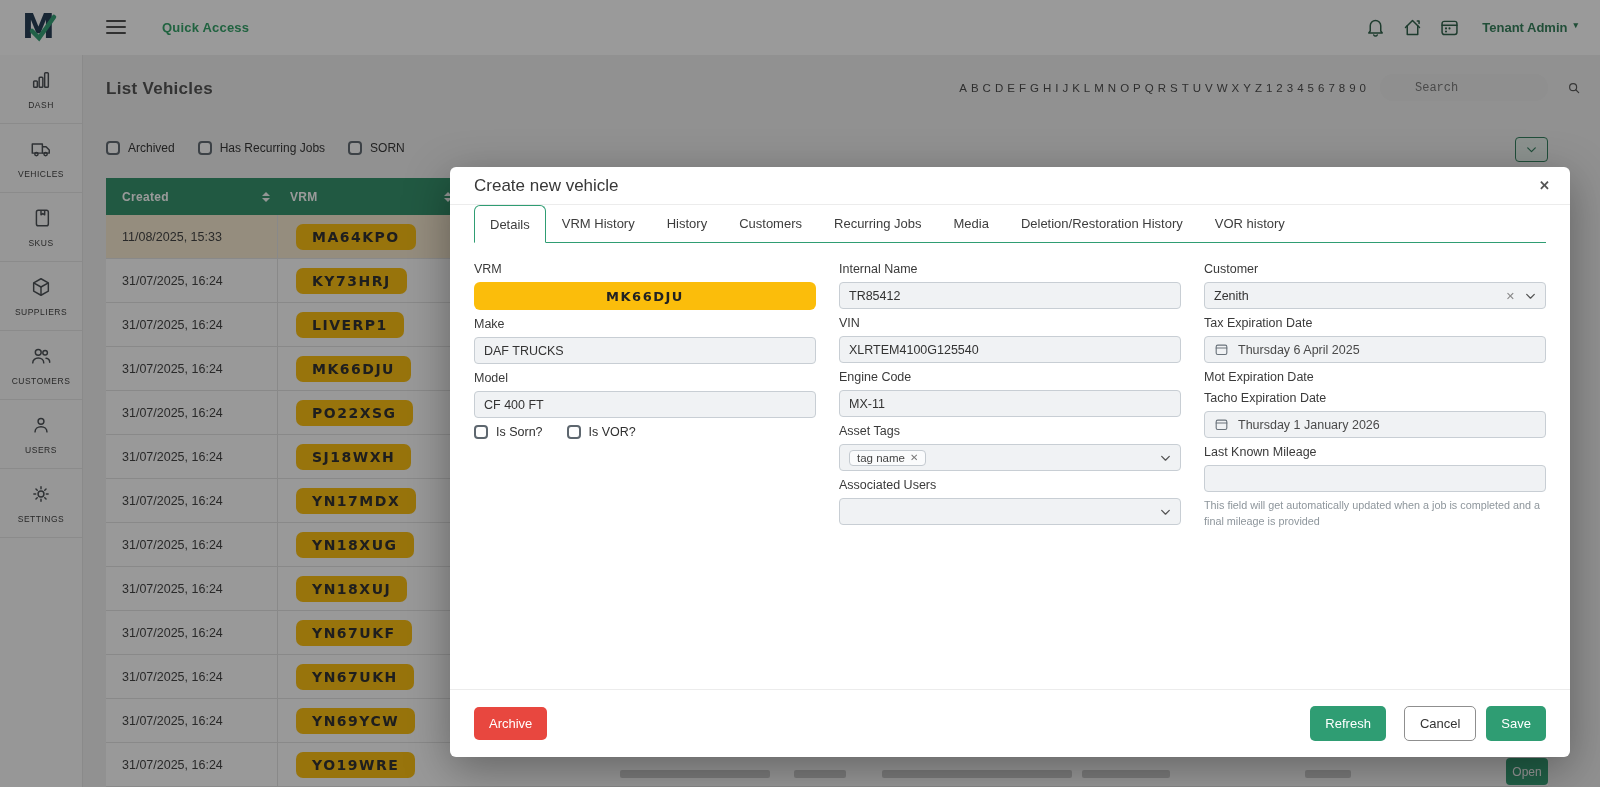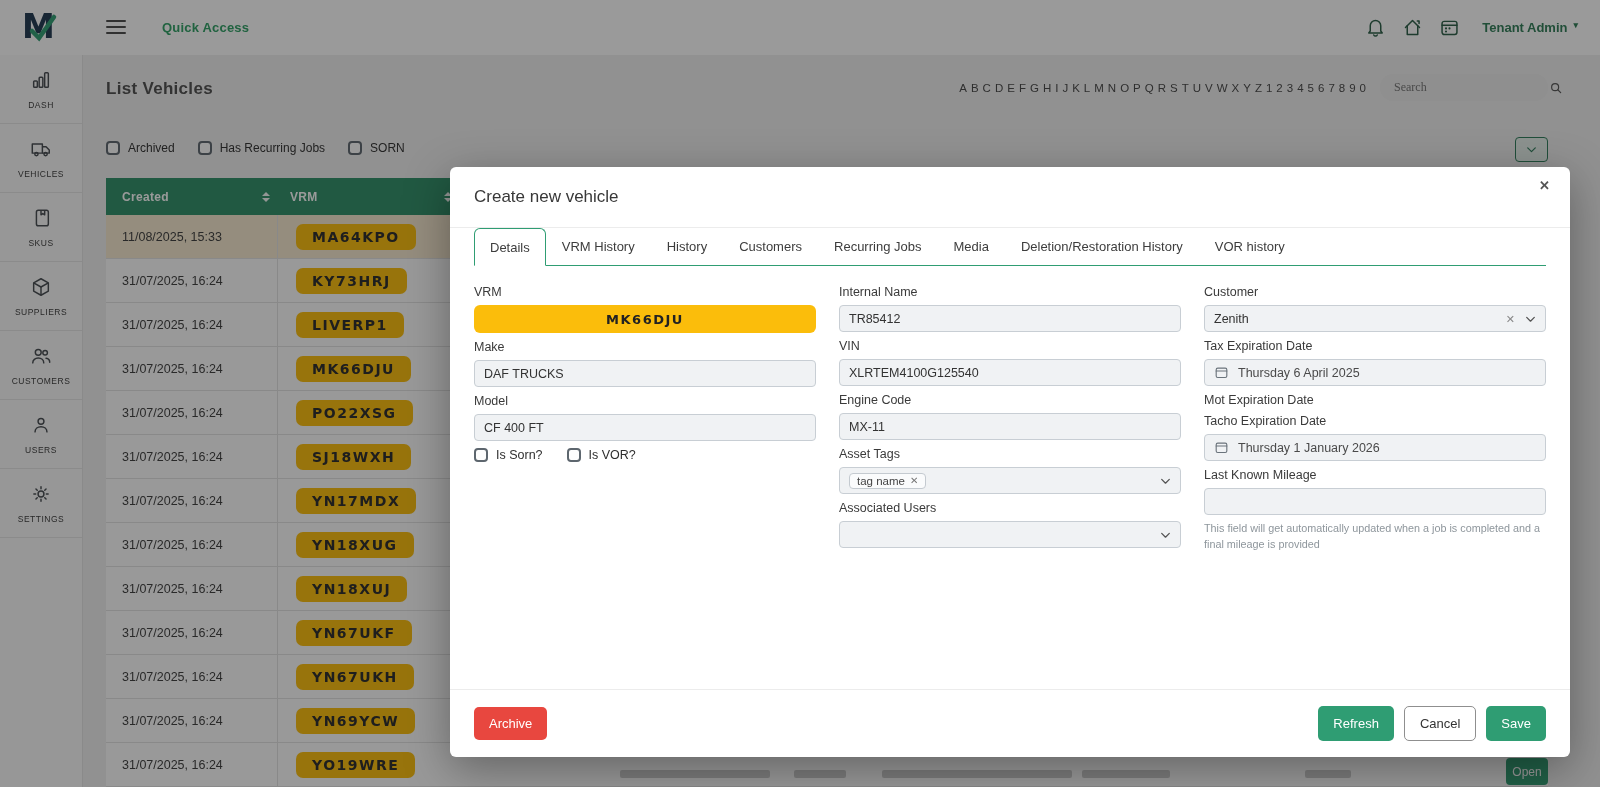--- a/index.html
+++ b/index.html
@@ -28,21 +28,21 @@
   .sidebar{position:absolute;left:0;top:55px;width:83px;height:732px;background:#fafafa;border-right:1px solid #e3e3e3;}
   .side-item{height:69px;border-bottom:1px solid #e6e6e6;display:flex;flex-direction:column;align-items:center;justify-content:center;gap:5px;cursor:pointer;color:#464b50;}
   .side-item .lbl{font-size:8.5px;letter-spacing:.5px;color:#3b3b3b;font-weight:500;}
   .side-item svg{width:22px;height:22px;}
 
   
   .page-title{position:absolute;left:106px;top:79px;font-size:17px;color:#4f4f4f;letter-spacing:.3px;}
   .alphabet{position:absolute;top:82px;right:232px;display:flex;}
   .alphabet span{font-size:11.5px;color:#474747;margin:0 2px;font-weight:500;cursor:pointer;}
   .searchbox{position:absolute;top:74px;right:52px;width:168px;height:27px;background:#ececec;border-radius:14px;display:flex;align-items:center;padding:0 10px 0 14px;}
-  .searchbox input{flex:1;border:none;background:transparent;outline:none;font-size:12px;color:#0f172a;font-family:Liberation Serif, serif;}
+  .searchbox input{flex:1;border:none;background:transparent;outline:none;font-size:12px;color:#0f172a;font-family:Liberation Mono, monospace;margin-left:21px;}
   .searchbox svg{width:14px;height:14px;color:#555;flex:none;}
   .filters{position:absolute;left:106px;top:141px;display:flex;gap:23px;}
   .filter{display:flex;align-items:center;gap:8px;font-size:12px;color:#2f2f2f;cursor:pointer;}
   .cb{width:14px;height:14px;border:2px solid #5d666e;border-radius:4px;background:#fdfdfd;flex:none;}
   .collapse-btn{position:absolute;top:137px;right:52px;width:33px;height:25px;border:1px solid #2e7c5a;border-radius:4px;background:#e7f2ec;display:flex;align-items:center;justify-content:center;cursor:pointer;}
   .collapse-btn svg{width:13px;height:13px;color:#2e7c5a;}
 
   
   .vtable{position:absolute;left:106px;top:178px;width:1442px;}
   .thead{height:37px;background:var(--header-green);display:flex;align-items:center;color:#fff;}
@@ -58,21 +58,21 @@
   .cell-created{width:172px;padding-left:16px;font-size:12.5px;color:#3d3d3d;border-right:1px solid #e2e2e2;height:100%;display:flex;align-items:center;flex:none;}
   .cell-vrm{display:flex;align-items:center;padding-left:18px;}
   .plate{display:inline-block;min-width:96px;text-align:center;background:var(--plate);border-radius:7px;padding:5px 16px;font-family:"DejaVu Sans",sans-serif;font-weight:800;font-size:14px;letter-spacing:1.5px;color:#2a2a2a;}
   .warn-badge{margin-left:34px;width:23px;height:23px;border-radius:50%;background:var(--warning);color:#fff;font-size:11px;display:flex;align-items:center;justify-content:center;}
   .smudge{position:absolute;bottom:8px;height:8px;background:#9b9b9b;opacity:.5;border-radius:2px;}
   .open-btn{position:absolute;left:1400px;bottom:1px;width:42px;height:27px;background:var(--brand);border:none;border-radius:4px;color:#fff;font-size:12px;font-family:inherit;cursor:pointer;}
 
   
   .backdrop{position:absolute;inset:0;background:rgba(15,15,15,.42);z-index:40;}
   .modal{position:absolute;left:450px;top:167px;width:1120px;height:590px;background:#fff;border-radius:6px;box-shadow:0 12px 45px rgba(0,0,0,.35);z-index:50;}
-  .modal-head{height:61px;border-bottom:1px solid #ececec;display:flex;align-items:center;padding:16px 24px;}
+  .modal-head{height:38px;border-bottom:1px solid #ececec;display:flex;align-items:center;padding:16px 24px;}
   .modal-title{font-size:17px;color:#383838;}
   .modal-close{position:absolute;top:11px;right:20px;font-size:13px;font-weight:700;color:#555;cursor:pointer;background:none;border:none;font-family:inherit;}
   .tabs{margin:0 24px;display:flex;border-bottom:1px solid var(--brand);}
   .tab{padding:10px 15px;font-size:13px;color:#3d3d3d;background:none;border:1px solid transparent;cursor:pointer;font-family:inherit;white-space:nowrap;}
   .tab.active{border:1px solid var(--brand);border-bottom:1px solid #fff;border-radius:6px 6px 0 0;margin-bottom:-1px;background:#fff;}
 
   .form-grid{margin:19px 24px 0;display:grid;grid-template-columns:1fr 1fr 1fr;column-gap:23px;align-items:start;}
   .field{margin-bottom:7px;}
   .field>label{display:block;font-size:12.5px;color:#3a3a3a;margin-bottom:6px;}
   .input{width:100%;height:27px;border:1px solid #c8ced4;border-radius:4px;background:#f0f2f4;font-size:12.5px;color:#333;padding:0 9px;font-family:inherit;display:flex;align-items:center;}
@@ -87,21 +87,21 @@
   .chip .x{font-size:10px;color:#777;cursor:pointer;}
   .date-field{gap:9px;color:#4a4a4a;}
   .date-field svg{width:15px;height:15px;color:#6a737b;flex:none;}
   .hint{font-size:10.8px;color:#8e969c;line-height:1.5;margin-top:5px;}
 
   .modal-footer{position:absolute;left:0;right:0;bottom:0;height:68px;border-top:1px solid #ececec;display:flex;align-items:center;padding:0 24px;}
   .btn{border-radius:5px;font-size:13px;padding:9px 15px;border:none;cursor:pointer;font-family:inherit;}
   .btn-archive{background:var(--archive-red);color:#fff;}
   .footer-right{margin-left:auto;display:flex;gap:10px;}
   .btn-green{background:var(--brand);color:#fff;}
-  .btn-cancel{background:#fff;border:1px solid #8f8f8f;color:#333;}
+  .btn-cancel{background:#fff;border:1px solid #8f8f8f;color:#333;margin-left:8px;}
 </style>
 </head>
 <body>
 
 <div class="stage">
 
   <header class="topbar">
     <div class="logo">
       <span class="letter">M</span>
       <svg viewBox="0 0 34 34" width="34" height="34">

